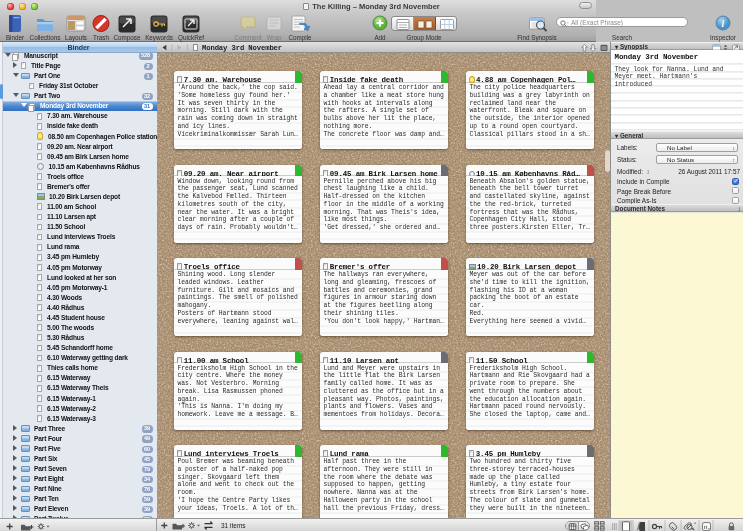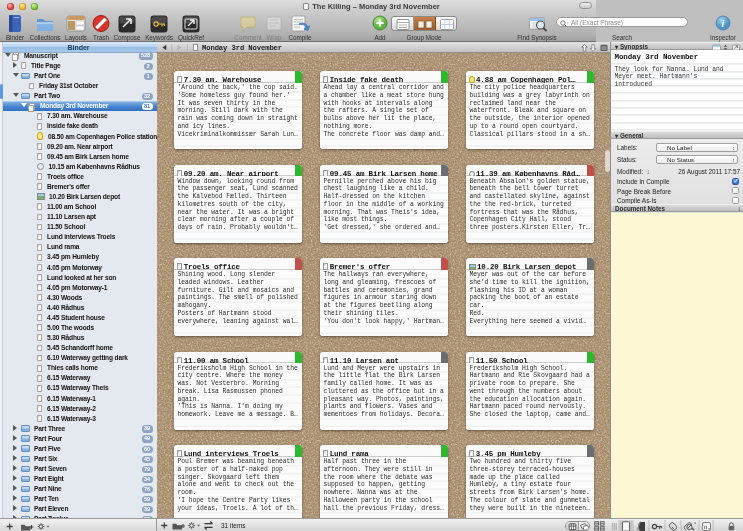--- a/index.html
+++ b/index.html
@@ -324,21 +324,21 @@
         </div>
 <div class="card" style="left:17.0px;top:111.5px">
           <div class="chead"><span class="ci-doc"></span><span class="ctitle">09.20 am. Near airport</span><span class="ctab" style="background:#2db82d"></span></div>
           <div class="cbody">Window down, looking round from<br>the passenger seat, Lund scanned<br>the Kalvebod Fælled. Thirteen<br>kilometres south of the city,<br>near the water. It was a bright<br>clear morning after a couple of<br>days of rain. Probably wouldn't…</div>
         </div>
 <div class="card" style="left:163.0px;top:111.5px">
           <div class="chead"><span class="ci-doc"></span><span class="ctitle">09.45 am Birk Larsen home</span><span class="ctab" style="background:#6a6e72"></span></div>
           <div class="cbody">Pernille perched above his big<br>chest laughing like a child.<br>Half-dressed on the kitchen<br>floor in the middle of a working<br>morning. That was Theis's idea,<br>like most things.<br>'Get dressed,' she ordered and…</div>
         </div>
 <div class="card" style="left:309.0px;top:111.5px">
-          <div class="chead"><span class="ci-mag"></span><span class="ctitle">11.39 am Københavns Råd…</span><span class="ctab" style="background:#c2504a"></span></div>
+          <div class="chead"><span class="ci-mag"></span><span class="ctitle">10.15 am Københavns Råd…</span><span class="ctab" style="background:#c2504a"></span></div>
           <div class="cbody">Beneath Absalon's golden statue,<br>beneath the bell tower turret<br>and castellated skyline, against<br>the the red-brick, turreted<br>fortress that was the Rådhus,<br>Copenhagen City Hall, stood<br>three posters.Kirsten Eller, Tr…</div>
         </div>
 <div class="card" style="left:17.0px;top:205.0px">
           <div class="chead"><span class="ci-doc"></span><span class="ctitle">Troels office</span><span class="ctab" style="background:#c2504a"></span></div>
           <div class="cbody">Shining wood. Long slender<br>leaded windows. Leather<br>furniture. Gilt and mosaics and<br>paintings. The smell of polished<br>mahogany.<br>Posters of Hartmann stood<br>everywhere, leaning against wal…</div>
         </div>
 <div class="card" style="left:163.0px;top:205.0px">
           <div class="chead"><span class="ci-doc"></span><span class="ctitle">Bremer's offer</span><span class="ctab" style="background:#c2504a"></span></div>
           <div class="cbody">The hallways ran everywhere,<br>long and gleaming, frescoes of<br>battles and ceremonies, grand<br>figures in armour staring down<br>at the figures beetling along<br>their shining tiles.<br>'You don't look happy,' Hartman…</div>
         </div>

